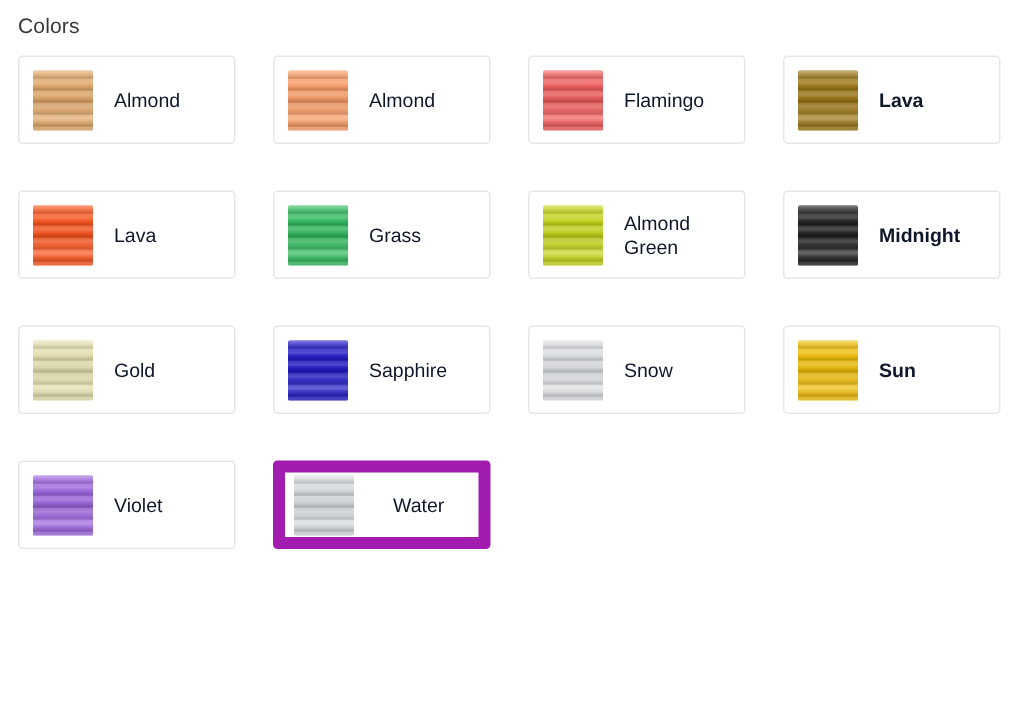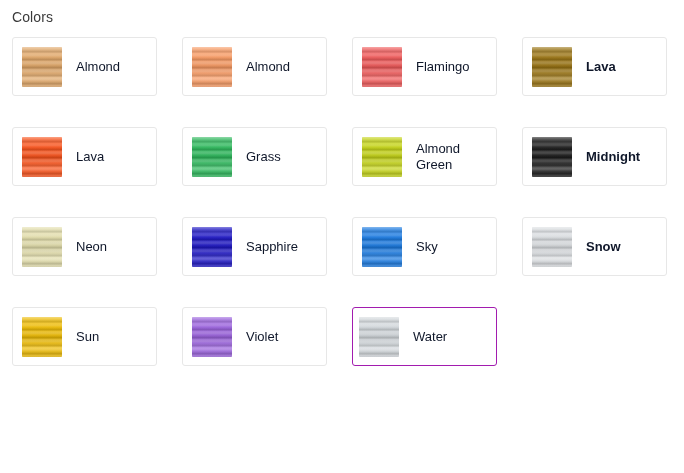--- a/index.html
+++ b/index.html
@@ -38,22 +38,23 @@
     border-radius: 3px;
     background: #ffffff;
     display: flex;
     align-items: center;
     padding: 0 0 0 9px;
     cursor: pointer;
   }
   .card:nth-child(4n) { margin-right: 0; font-weight: bold; }
 
   .card.selected {
-    border: 1px solid #a21caf;
+    border: 8px solid #a21caf;
     padding-left: 6px;
+    gap: 12px;
   }
 
   .swatch {
     width: 40px;
     height: 40px;
     flex: 0 0 40px;
     position: relative;
     overflow: hidden;
     border-radius: 1px;
   }
@@ -154,35 +155,28 @@
           <div class="stripes"></div>
           <div class="sheen"></div>
         </div>
         <div class="card-label">Midnight</div>
       </div>
       <div class="card">
         <div class="swatch" style="background: rgb(226, 221, 171);">
           <div class="stripes"></div>
           <div class="sheen"></div>
         </div>
-        <div class="card-label">Neon</div>
+        <div class="card-label">Gold</div>
       </div>
       <div class="card">
         <div class="swatch" style="background: rgb(31, 24, 196);">
           <div class="stripes"></div>
           <div class="sheen"></div>
         </div>
         <div class="card-label">Sapphire</div>
-      </div>
-      <div class="card">
-        <div class="swatch" style="background: rgb(27, 122, 224);">
-          <div class="stripes"></div>
-          <div class="sheen"></div>
-        </div>
-        <div class="card-label">Sky</div>
       </div>
       <div class="card">
         <div class="swatch" style="background: rgb(218, 221, 224);">
           <div class="stripes"></div>
           <div class="sheen"></div>
         </div>
         <div class="card-label">Snow</div>
       </div>
       <div class="card">
         <div class="swatch" style="background: rgb(237, 187, 6);">

